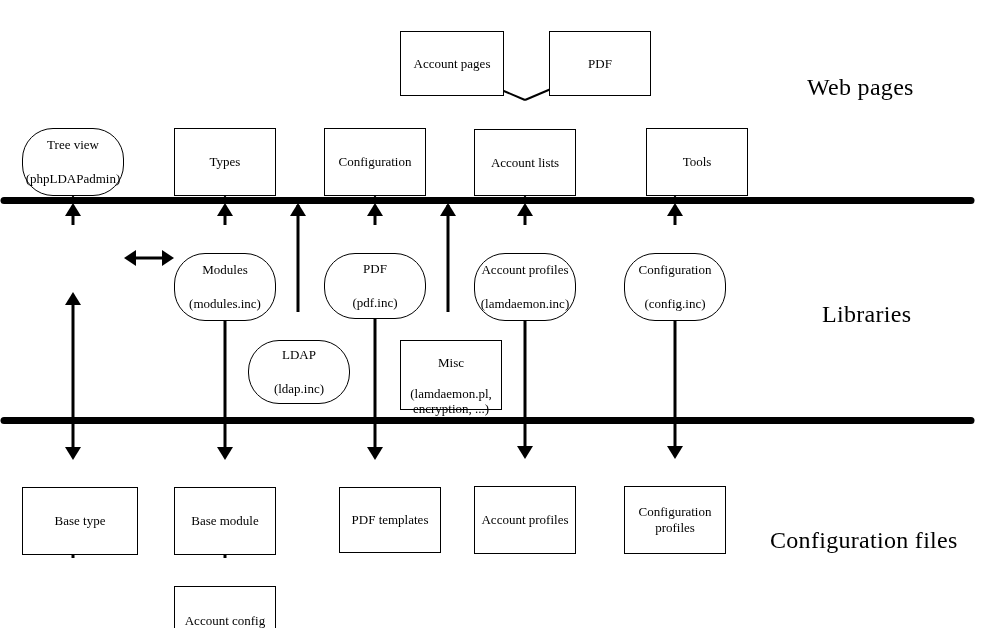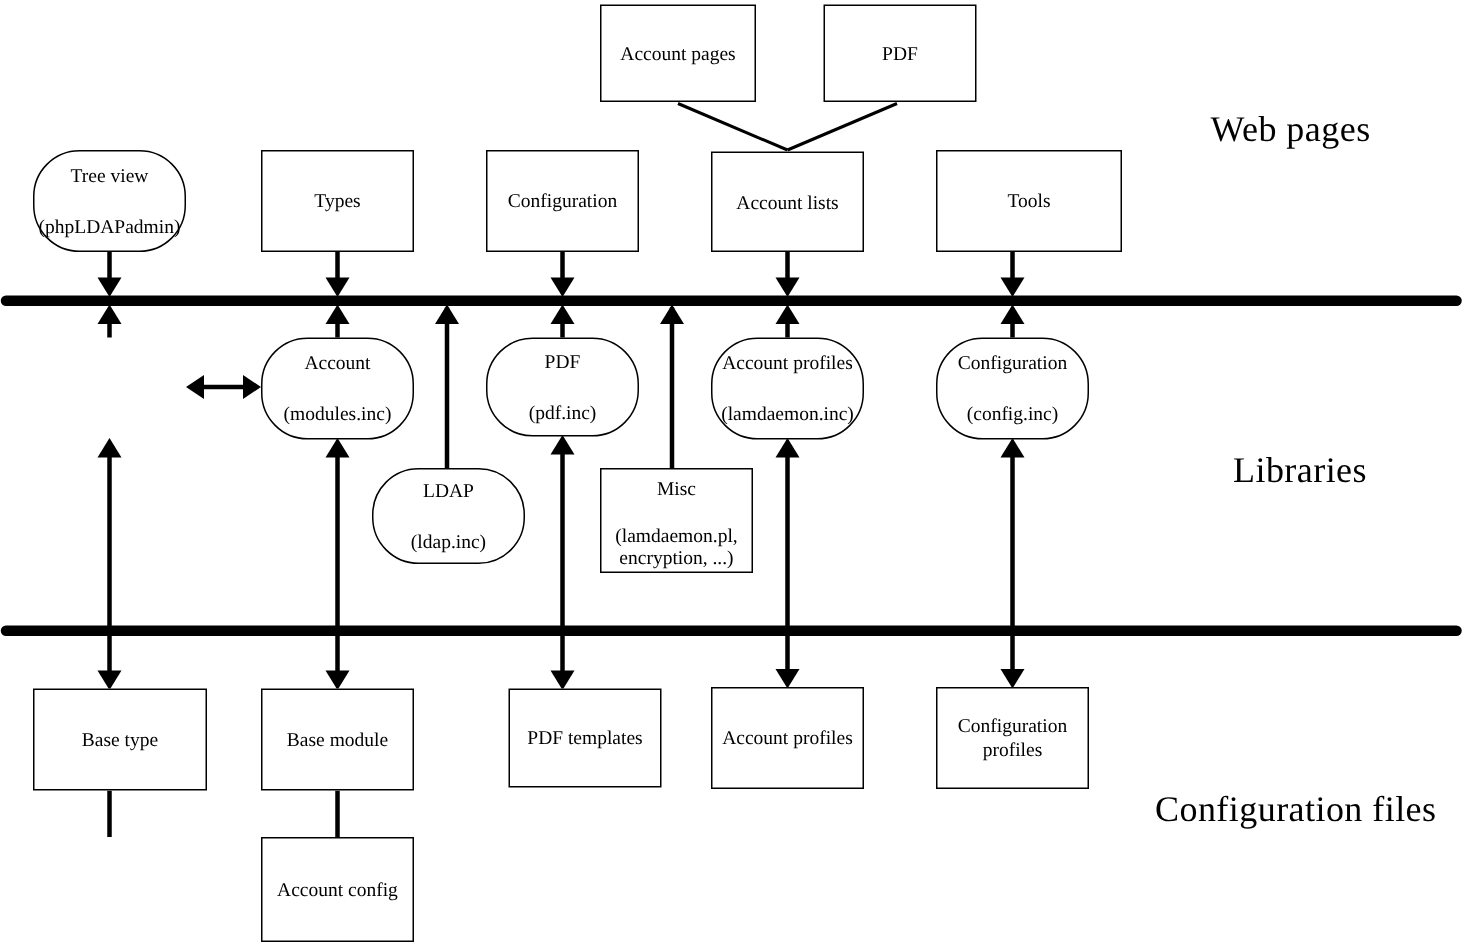--- a/index.html
+++ b/index.html
@@ -6,26 +6,26 @@
   .canvas {
     position:relative; width:988px; height:628px; background:#ffffff;
     font-family:"Liberation Serif","DejaVu Serif",serif; color:#000;
     overflow:hidden;
   }
   svg.wires { position:absolute; left:0; top:0; width:988px; height:628px; }
   .box {
     position:absolute; box-sizing:border-box;
     border:1px solid #000; background:#ffffff;
     display:flex; flex-direction:column; align-items:center; justify-content:center;
-    text-align:center; font-size:13px; line-height:14px;
+    text-align:center; font-size:13px; line-height:14px;margin-top:28px;
   }
   .box .ln { display:block; white-space:nowrap; }
   .spaced { row-gap:20px;border-radius:31px; }
   .tight  { line-height:16px; }
-  .misc   { justify-content:center; padding-top:2px; line-height:15px; }
+  .misc   { justify-content:flex-start; padding-top:14px; line-height:15px; }
   .misc .gap { margin-top:16px; }
   .section-label {
     position:absolute; font-size:24px; line-height:26px; white-space:nowrap;
     letter-spacing:0.3px;
   }
 </style>
 </head>
 <body>
 
 <div class="canvas">
@@ -111,26 +111,26 @@
   </div>
   <div class="box" style="left:174px;top:100px;width:102px;height:68px">
     <span class="ln">Types</span>
   </div>
   <div class="box" style="left:324px;top:100px;width:102px;height:68px">
     <span class="ln">Configuration</span>
   </div>
   <div class="box" style="left:474px;top:101px;width:102px;height:67px">
     <span class="ln">Account lists</span>
   </div>
-  <div class="box" style="left:624px;top:100px;width:124px;height:68px">
+  <div class="box" style="left:646px;top:100px;width:102px;height:68px">
     <span class="ln">Tools</span>
   </div>
 
   <div class="box spaced" style="left:174px;top:225px;width:102px;height:68px">
-    <span class="ln">Account</span>
+    <span class="ln">Modules</span>
     <span class="ln">(modules.inc)</span>
   </div>
   <div class="box spaced" style="left:324px;top:225px;width:102px;height:66px">
     <span class="ln">PDF</span>
     <span class="ln">(pdf.inc)</span>
   </div>
   <div class="box spaced" style="left:474px;top:225px;width:102px;height:68px">
     <span class="ln">Account profiles</span>
     <span class="ln">(lamdaemon.inc)</span>
   </div>

